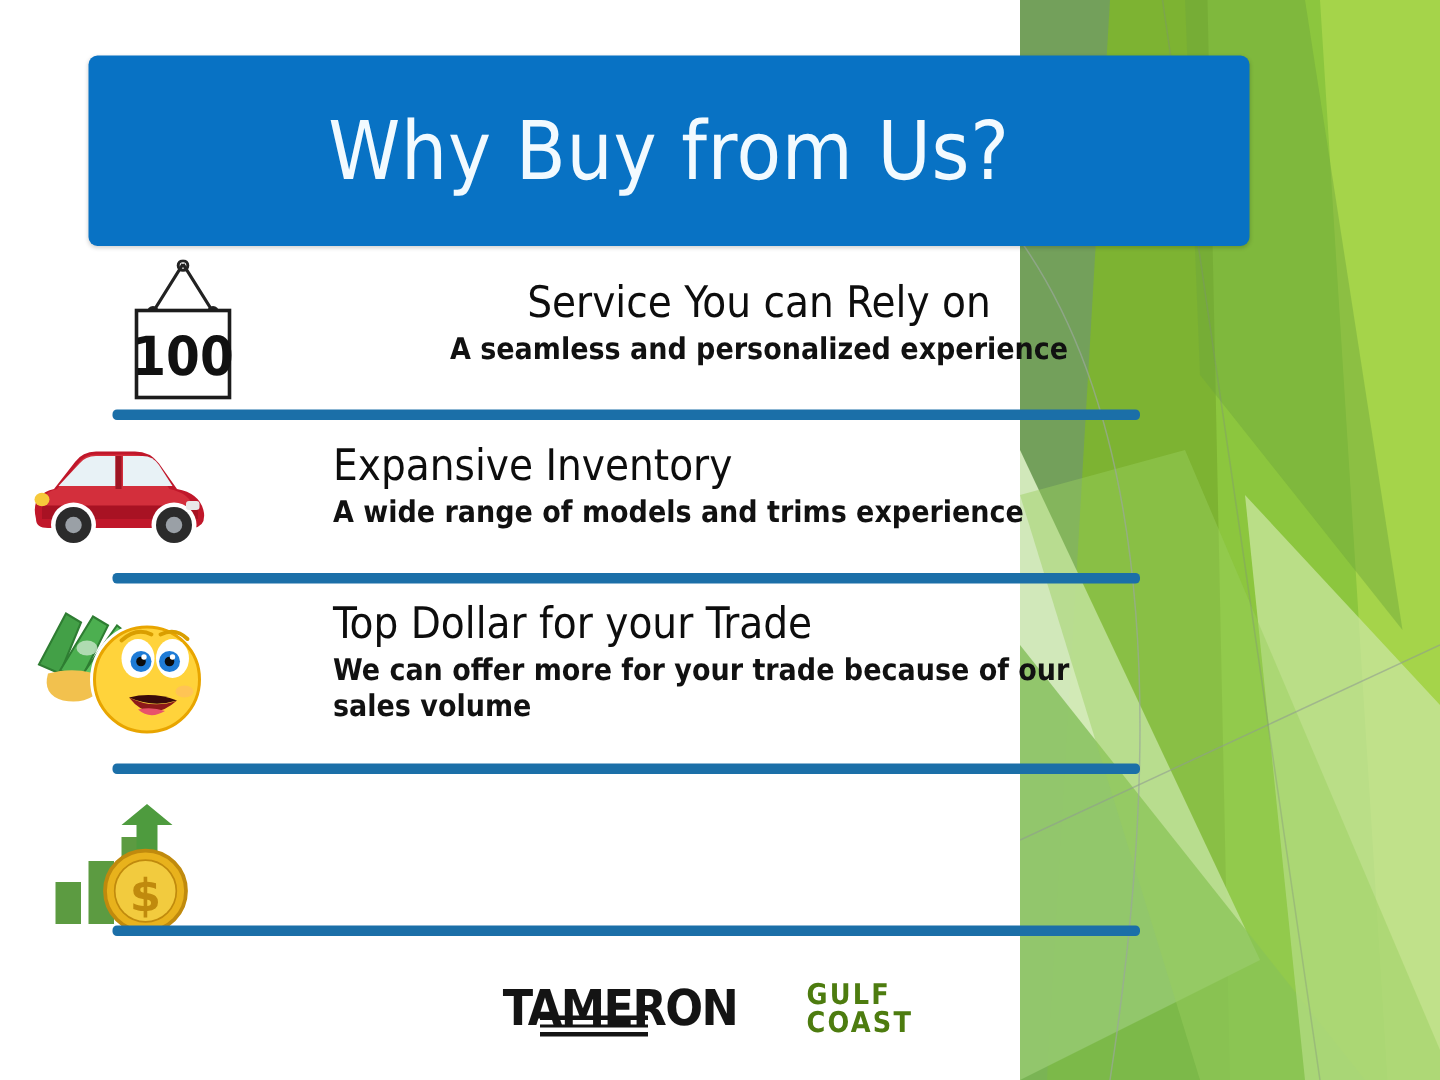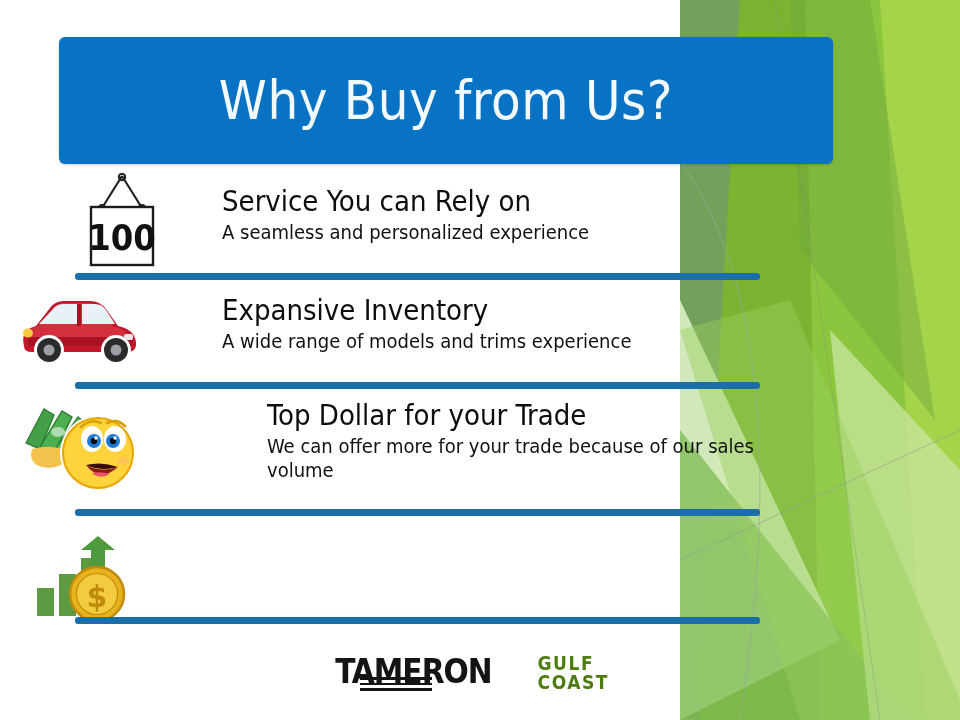--- a/index.html
+++ b/index.html
@@ -34,21 +34,21 @@
 
   
   .row{position:absolute;left:0;width:790px;}
   .icon-box{position:absolute;left:0;top:0;width:160px;display:flex;align-items:center;justify-content:center;}
   .txt{position:absolute;left:222px;right:0;}
   .head{
     color:#0d0d0d;font-size:29px;font-weight:400;line-height:1.08;
     white-space:nowrap;letter-spacing:0px;
   }
   .sub{
-    color:#111111;font-size:20px;font-weight:400;line-height:1.18;
+    color:#111111;font-size:20px;font-weight:700;line-height:1.18;
     margin-top:4px;letter-spacing:0px;
   }
   .divider{
     position:absolute;left:75px;width:685px;height:7px;
     background:#1B6FA8;border-radius:3px;
   }
 
   
   #logo{
     position:absolute;left:352px;top:640px;width:240px;height:64px;
@@ -104,21 +104,21 @@
     <div class="icon-box" style="height:96px;padding-left:42px;">
       <svg class="ic" width="86" height="94" viewBox="0 0 86 94">
         <path d="M43 3 L23 35 M43 3 L63 35" stroke="#222" stroke-width="2.2" fill="none"></path>
         <circle cx="43" cy="4" r="3.2" fill="none" stroke="#222" stroke-width="2"></circle>
         <circle cx="23" cy="35" r="3" fill="none" stroke="#222" stroke-width="2"></circle>
         <circle cx="63" cy="35" r="3" fill="none" stroke="#222" stroke-width="2"></circle>
         <rect x="12" y="34" width="62" height="58" fill="#ffffff" stroke="#1c1c1c" stroke-width="2.4"></rect>
         <text x="43" y="77" text-anchor="middle" font-family="DejaVu Sans Condensed, Liberation Sans, sans-serif" font-size="36" font-weight="bold" fill="#111">100</text>
       </svg>
     </div>
-    <div class="txt" style="top:14px;">
+    <div class="txt" style="top:14px;text-align:center;">
       <div class="head">Service You can Rely on</div>
       <div class="sub">A seamless and personalized experience</div>
     </div>
   </div>
   <div class="divider" style="top:273px;"></div>
 
   <div class="row" style="top:285px;height:90px;">
     <div class="icon-box" style="height:90px;">
       <svg class="ic" width="128" height="84" viewBox="0 0 128 84">
         <path d="M8 58 q-4 -16 12 -20 l14 -18 q5 -7 14 -7 h26 q10 0 16 8 l12 17 q16 3 18 16 q1 9 -7 10 H16 q-8 0 -8 -6z" fill="#ffffff" stroke="#ffffff" stroke-width="9" stroke-linejoin="round"></path>
@@ -167,21 +167,21 @@
         <circle cx="78" cy="39" r="1.8" fill="#ffffff"></circle>
         <circle cx="97" cy="39" r="1.8" fill="#ffffff"></circle>
         <path d="M63 28 q10 -9 20 -4" stroke="#D99E00" stroke-width="2.6" fill="none" stroke-linecap="round"></path>
         <path d="M89 24 q10 -5 18 3" stroke="#D99E00" stroke-width="2.6" fill="none" stroke-linecap="round"></path>
         <path d="M68 66 q14 18 32 2 q-16 6 -32 -2z" fill="#8E1A1A"></path>
         <path d="M68 66 q16 -4 32 2 q-16 5 -32 -2z" fill="#3B0A0A"></path>
         <path d="M74 74 q8 7 18 1 q-9 -3 -18 -1z" fill="#E8536B"></path>
         <ellipse cx="105" cy="62" rx="6" ry="4" fill="#FFB86B" opacity=".55"></ellipse>
       </svg>
     </div>
-    <div class="txt" style="top:6px;margin-left:45px;">
+    <div class="txt" style="top:6px;">
       <div class="head">Top Dollar for your Trade</div>
       <div class="sub" style="max-width:530px;white-space:normal;">We can offer more for your trade because of our sales volume</div>
     </div>
   </div>
   <div class="divider" style="top:509px;"></div>
 
   <div class="row" style="top:518px;height:100px;">
     <div class="icon-box" style="height:100px;top:8px;">
       <svg class="ic" width="110" height="96" viewBox="0 0 110 96">
         <rect x="12" y="60" width="17" height="28" fill="#5C9B41"></rect>

